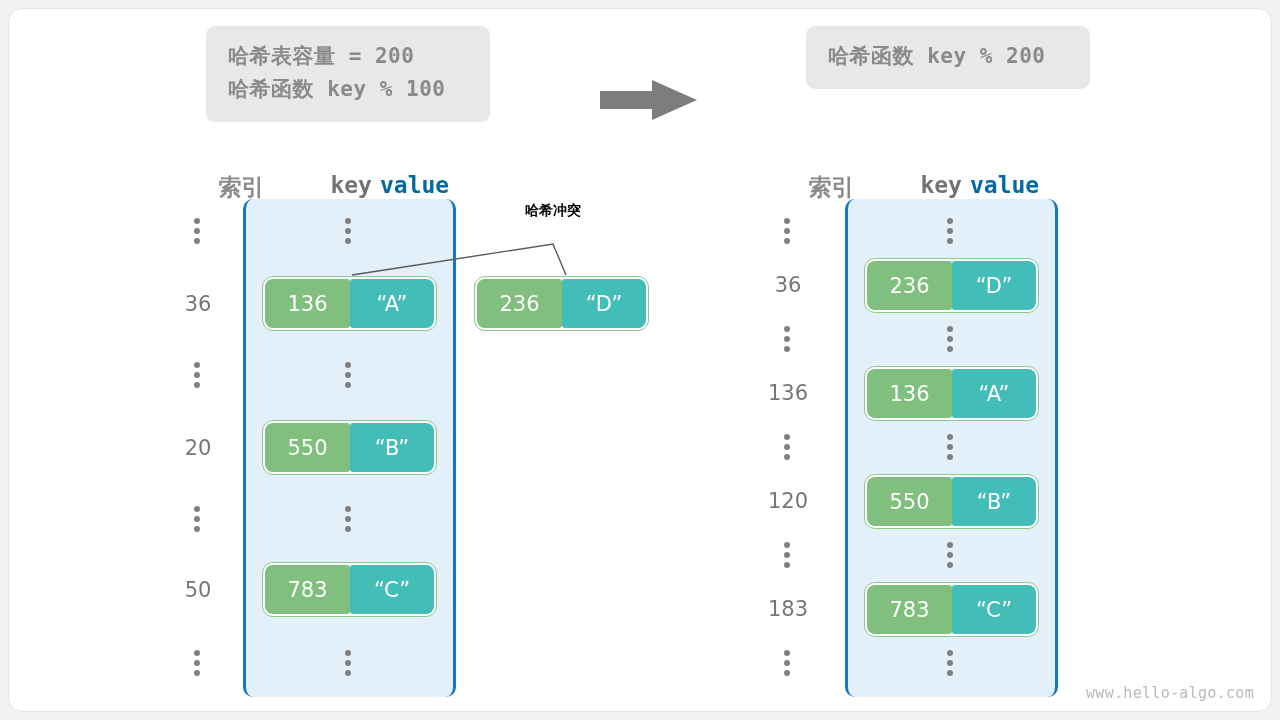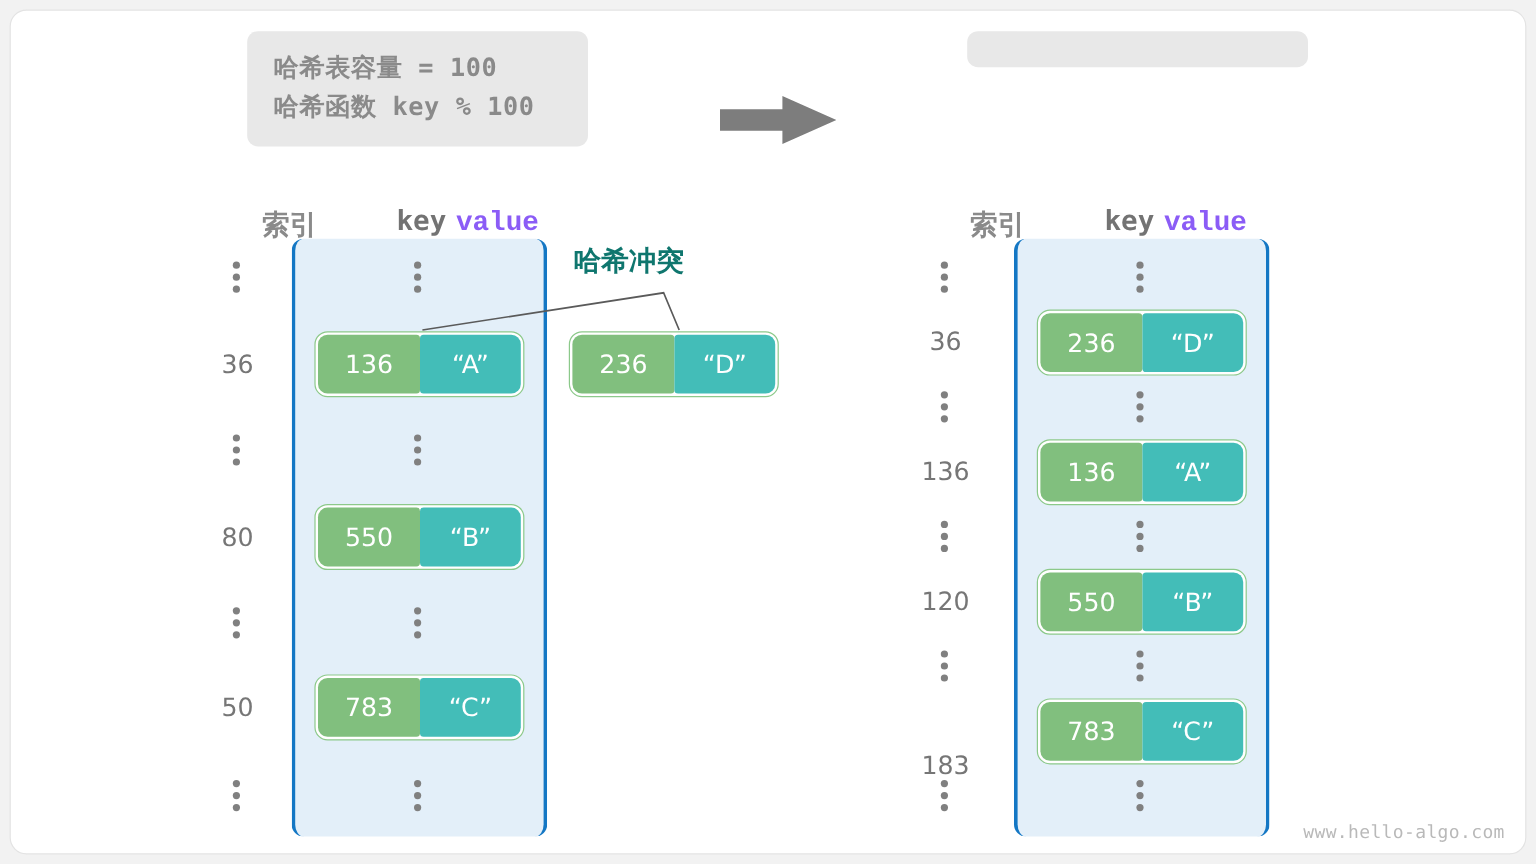--- a/index.html
+++ b/index.html
@@ -78,21 +78,21 @@
   
   .colhead {
     position: absolute;
     font-family: "DejaVu Sans Mono", "Liberation Mono", monospace;
     font-size: 23px;
     font-weight: bold;
     white-space: pre;
   }
   .colhead .idx   { color: #8a8a8a; font-family: "DejaVu Sans", "Liberation Sans", sans-serif; }
   .colhead .key   { color: #737373; }
-  .colhead .value { color: #8b5cf6; font-family: Liberation Mono, monospace; }
+  .colhead .value { color: #0369a1; }
 
   
   .bucket {
     position: absolute;
     background: #e3eff9;
     border-left: 3px solid #1477c4;
     border-right: 3px solid #1477c4;
     border-radius: 10px;
     box-sizing: border-box;
   }
@@ -154,24 +154,24 @@
     background: #43bdb8;
     border-radius: 3px 8px 8px 3px;
   }
 
   
   #collision-label {
     position: absolute;
     left: 478px;
     top: 202px;
     width: 150px;
-    text-align: left;
-    font-size: 23px;
+    text-align: center;
+    font-size: 14px;
     font-weight: bold;
-    color: #0f766e;
+    color: #000000;
     white-space: pre;
   }
   #collision-lines {
     position: absolute;
     left: 0; top: 0;
     width: 1280px;
     height: 720px;
     pointer-events: none;
   }
 
@@ -187,42 +187,43 @@
     white-space: pre;
   }
 </style>
 </head>
 <body>
 
 <div id="canvas">
   <div class="frame"></div>
 
   <div class="infobox" id="infobox-left">
-    <div class="line">哈希表容量 = 100</div>
+    <div class="line">哈希表容量 = 200</div>
     <div class="line">哈希函数 key % 100</div>
   </div>
 
   <svg id="expand-arrow" viewBox="0 0 100 44">
     <polygon points="0,13 52,13 52,2 97,22 52,42 52,31 0,31" fill="#7d7d7d"></polygon>
   </svg>
 
   <div class="infobox" id="infobox-right">
+    <div class="line">哈希函数 key % 200</div>
   </div>
 
   <div class="colhead" style="left:163px; top:146px;">
     <span class="idx">索引</span>
   </div>
   <div class="colhead" style="left:275px; top:146px;">
     <span class="key">key</span><span class="idx"> </span><span class="value">value</span>
   </div>
 
   <div class="bucket" id="bucket-left" style="left:243px; top:199px; width:213px; height:498px;"></div>
 
   <div class="idx-label" style="left:163px; top:292px;">36</div>
-  <div class="idx-label" style="left:163px; top:436px;">80</div>
+  <div class="idx-label" style="left:163px; top:436px;">20</div>
   <div class="idx-label" style="left:163px; top:578px;">50</div>
 
   <div class="vdots" style="left:188px; top:218px;">
       <i></i>
       <i></i>
       <i></i>
     </div>
   <div class="vdots" style="left:188px; top:362px;">
       <i></i>
       <i></i>
@@ -288,21 +289,21 @@
   </div>
   <div class="colhead" style="left:865px; top:146px;">
     <span class="key">key</span><span class="idx"> </span><span class="value">value</span>
   </div>
 
   <div class="bucket" id="bucket-right" style="left:845px; top:199px; width:213px; height:498px;"></div>
 
   <div class="idx-label" style="left:753px; top:273px;">36</div>
   <div class="idx-label" style="left:753px; top:381px;">136</div>
   <div class="idx-label" style="left:753px; top:489px;">120</div>
-  <div class="idx-label" style="left:753px; top:626px;">183</div>
+  <div class="idx-label" style="left:753px; top:597px;">183</div>
 
   <div class="vdots" style="left:778px; top:218px;">
       <i></i>
       <i></i>
       <i></i>
     </div>
   <div class="vdots" style="left:778px; top:326px;">
       <i></i>
       <i></i>
       <i></i>

